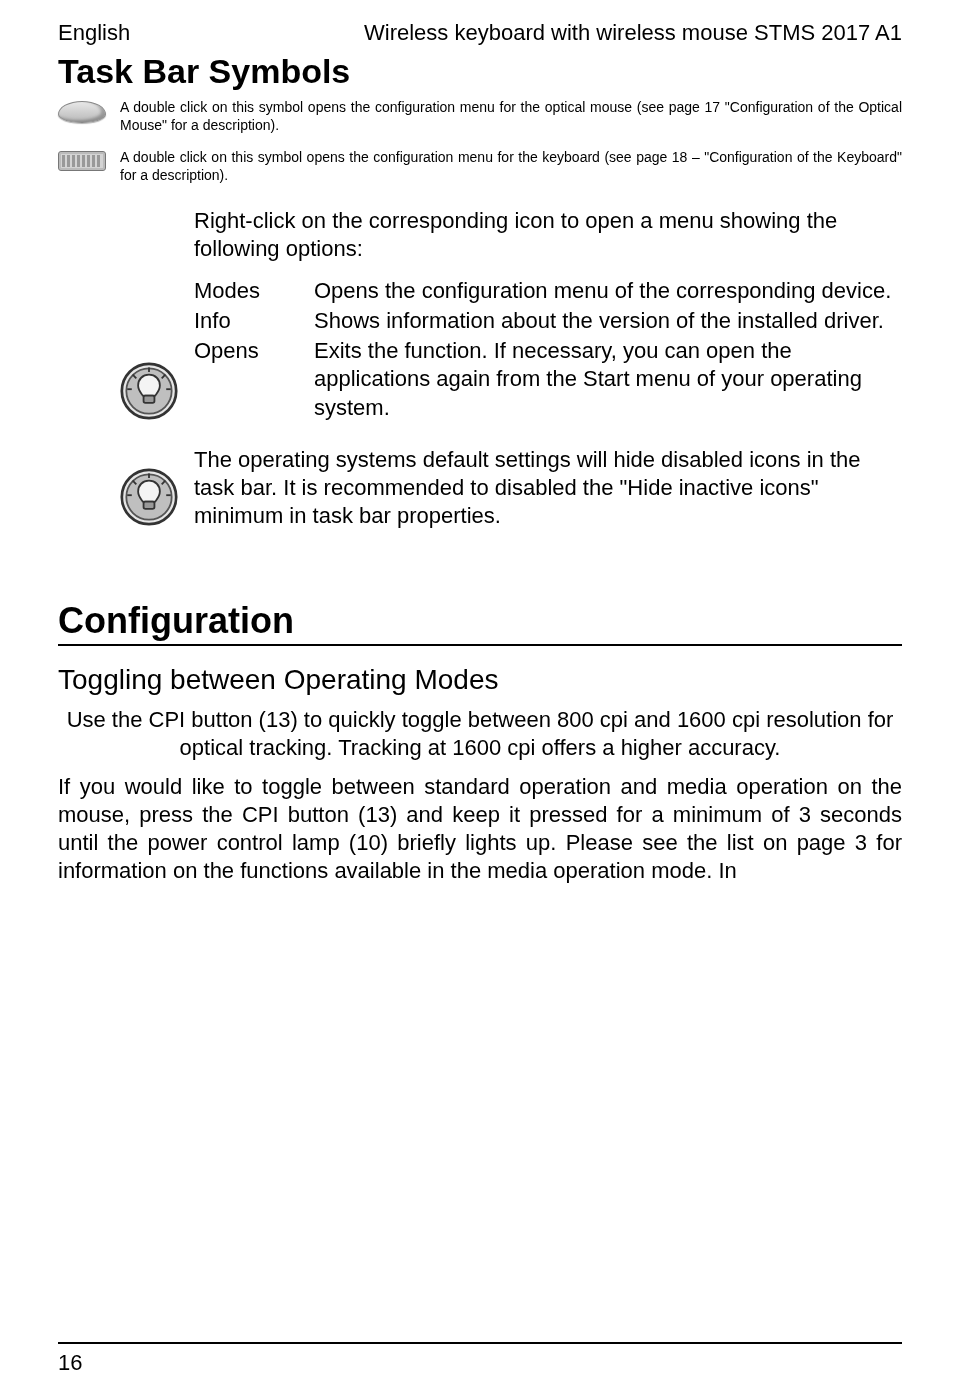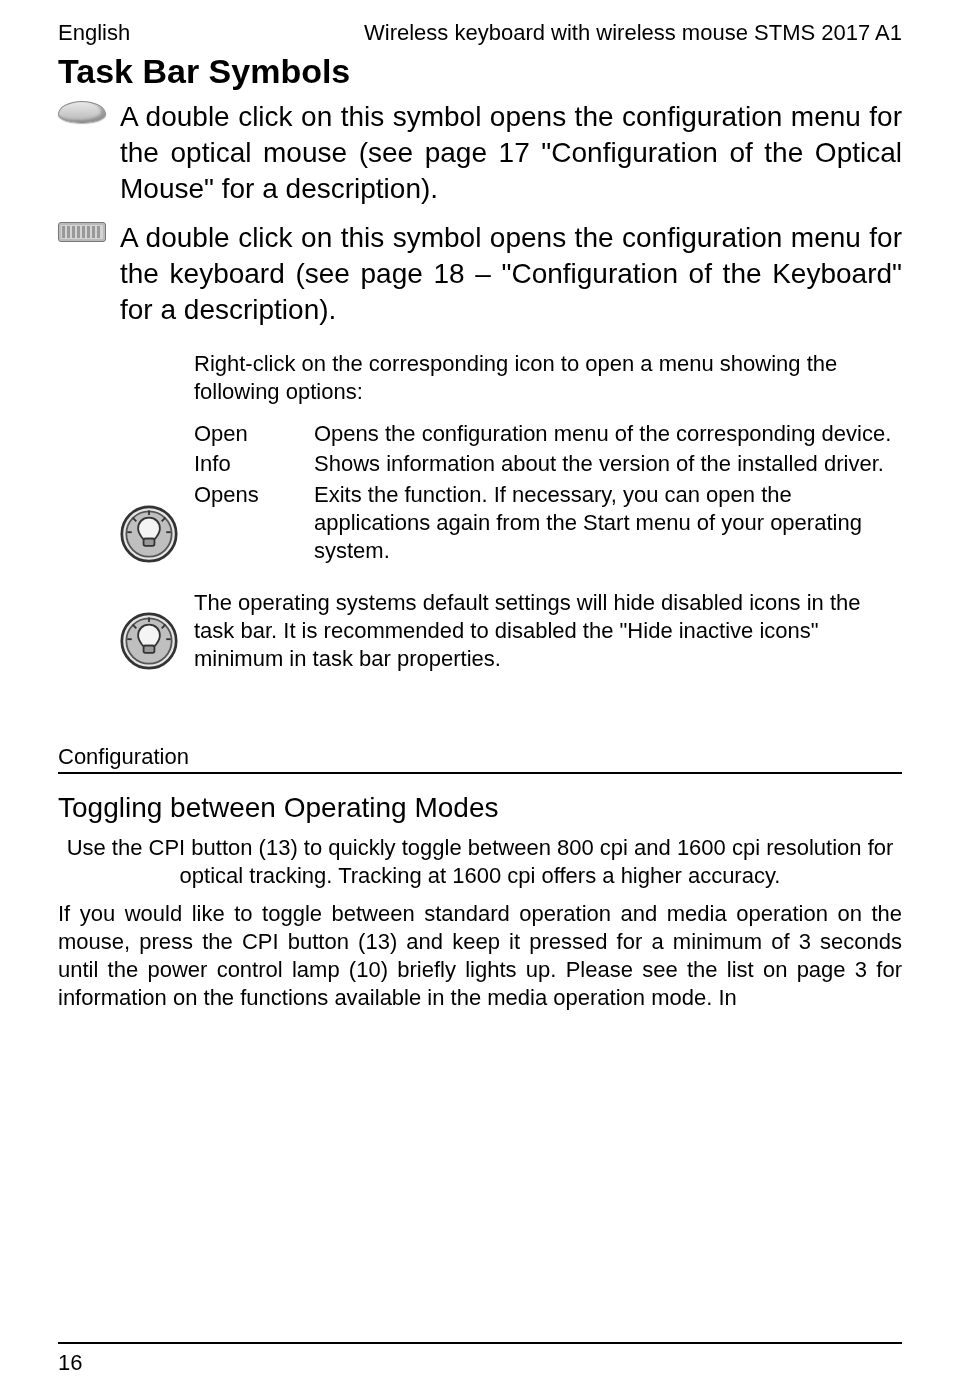--- a/index.html
+++ b/index.html
@@ -1,23 +1,23 @@
 <!DOCTYPE html>
 <html><head>
 <meta charset="utf-8">
 <style>
   html,body{margin:0;padding:0;background:#fff;color:#000;font-family:Arial,Helvetica,sans-serif}
   .page{width:960px;min-height:1390px;margin:8px auto;padding:12px 58px 20px 58px;box-sizing:border-box;position:relative}
   .hdr{display:flex;justify-content:space-between;font-size:22px;margin-bottom:6px}
   .h1{font-size:34px;margin:6px 0 8px 0;font-weight:700}
-  .h1-config{font-size:22px;margin:70px 0 4px 0;font-weight:400;border-bottom:2px solid #000;padding-bottom:2px}
+  .h1-config{font-size:36px;margin:70px 0 4px 0;font-weight:700;border-bottom:2px solid #000;padding-bottom:2px}
   .h2{font-size:28px;margin:18px 0 10px 0;font-weight:400}
   .row{display:flex;align-items:flex-start;margin-bottom:14px}
   .ico{flex:0 0 62px;display:flex;justify-content:flex-start;align-items:flex-start;padding-top:2px}
-  .body{flex:1;font-size:28px;line-height:1.28;text-align:justify}
+  .body{flex:1;font-size:14px;line-height:1.28;text-align:justify}
   .tip{display:flex;align-items:flex-end;margin:22px 0 14px 62px}
   .tipico{flex:0 0 74px}
   .tiptxt{flex:1;font-size:22px;line-height:1.28}
   .opt-table{display:table;margin-top:14px;width:100%}
   .opt-row{display:table-row}
   .opt-term{display:table-cell;width:120px;font-size:22px;vertical-align:top;padding-bottom:2px}
   .opt-desc{display:table-cell;font-size:22px;line-height:1.28;vertical-align:top;padding-bottom:2px}
   .para{font-size:22px;line-height:1.28;text-align:justify;margin:10px 0}
   .ftr{position:absolute;bottom:22px;left:58px;right:58px;border-top:2px solid #000;padding-top:6px;font-size:22px}
   
@@ -65,21 +65,21 @@
             <line x1="50" y1="14" x2="46" y2="18"></line>
             <line x1="8" y1="30" x2="13" y2="30"></line>
             <line x1="56" y1="30" x2="51" y2="30"></line>
           </g>
         </svg>
     </div>
     <div class="tiptxt">
       <div>Right-click on the corresponding icon to open a menu showing the following options:</div>
       <div class="opt-table">
         <div class="opt-row">
-          <div class="opt-term">Open</div>
+          <div class="opt-term">Modes</div>
           <div class="opt-desc">Opens the configuration menu of the corresponding device.</div>
         </div>
         <div class="opt-row">
           <div class="opt-term">Info</div>
           <div class="opt-desc">Shows information about the version of the installed driver.</div>
         </div>
         <div class="opt-row">
           <div class="opt-term">Opens</div>
           <div class="opt-desc">Exits the function. If necessary, you can open the applications again from the Start menu of your operating system.</div>
         </div>

